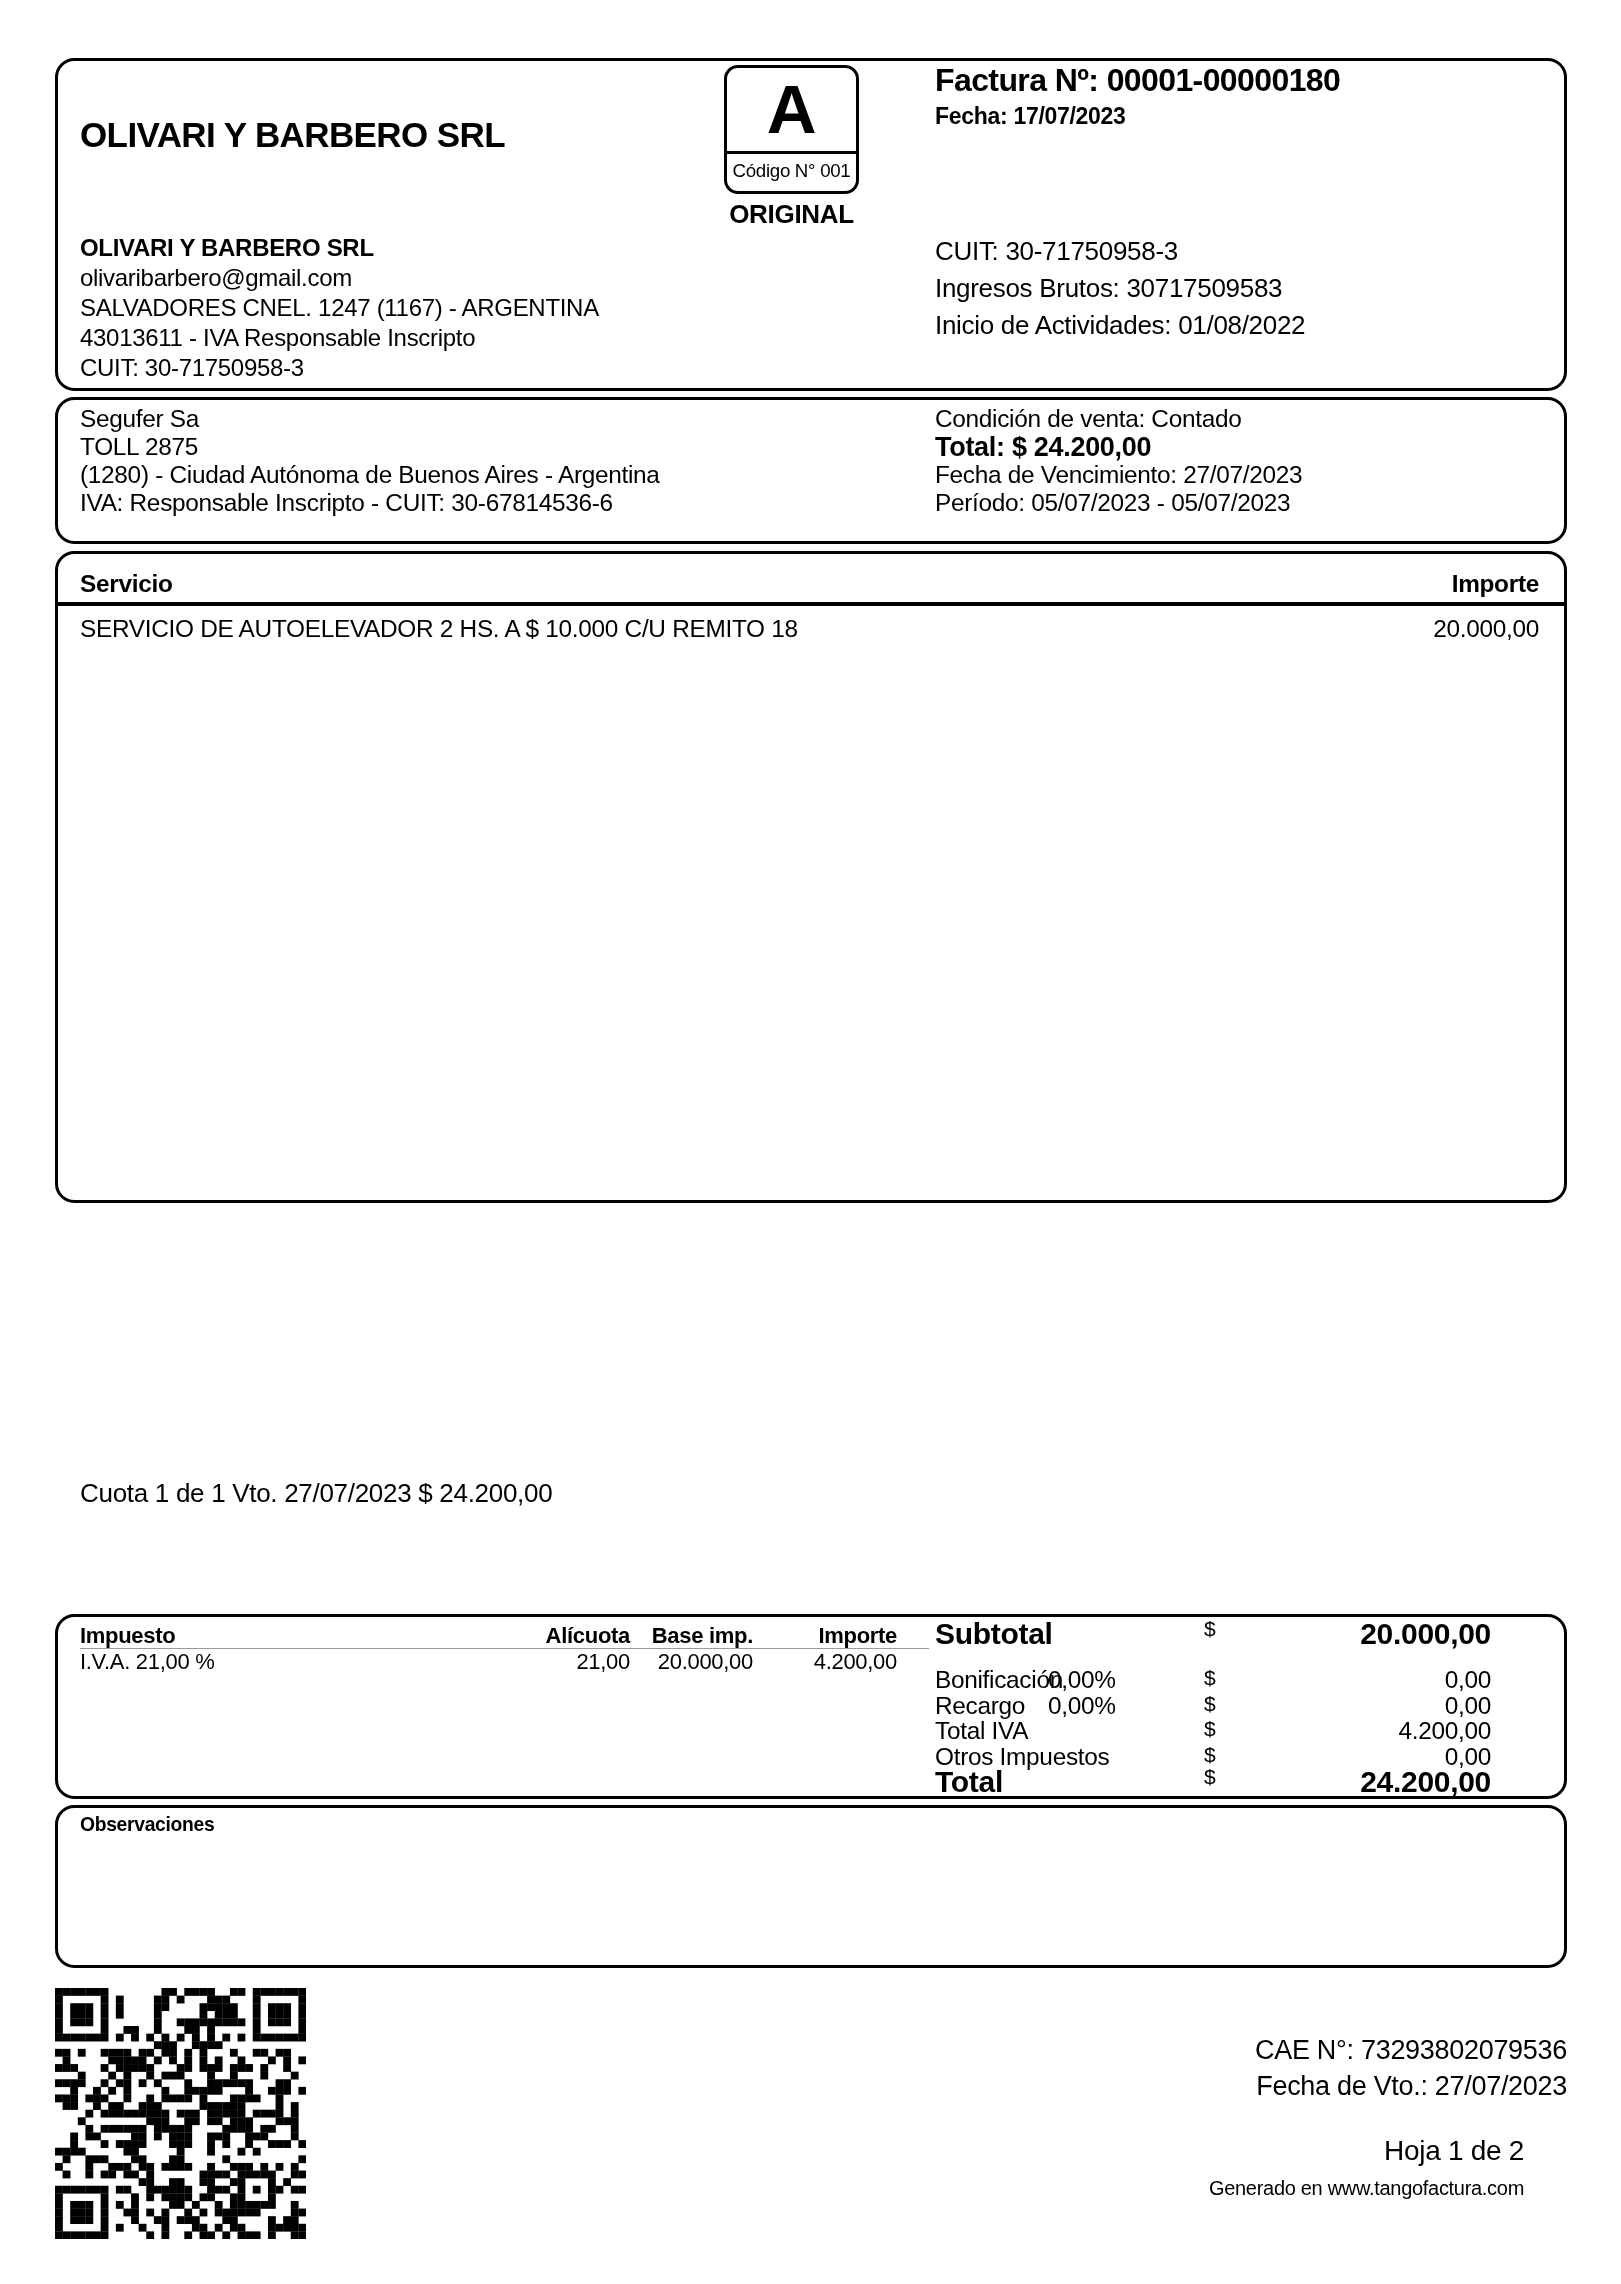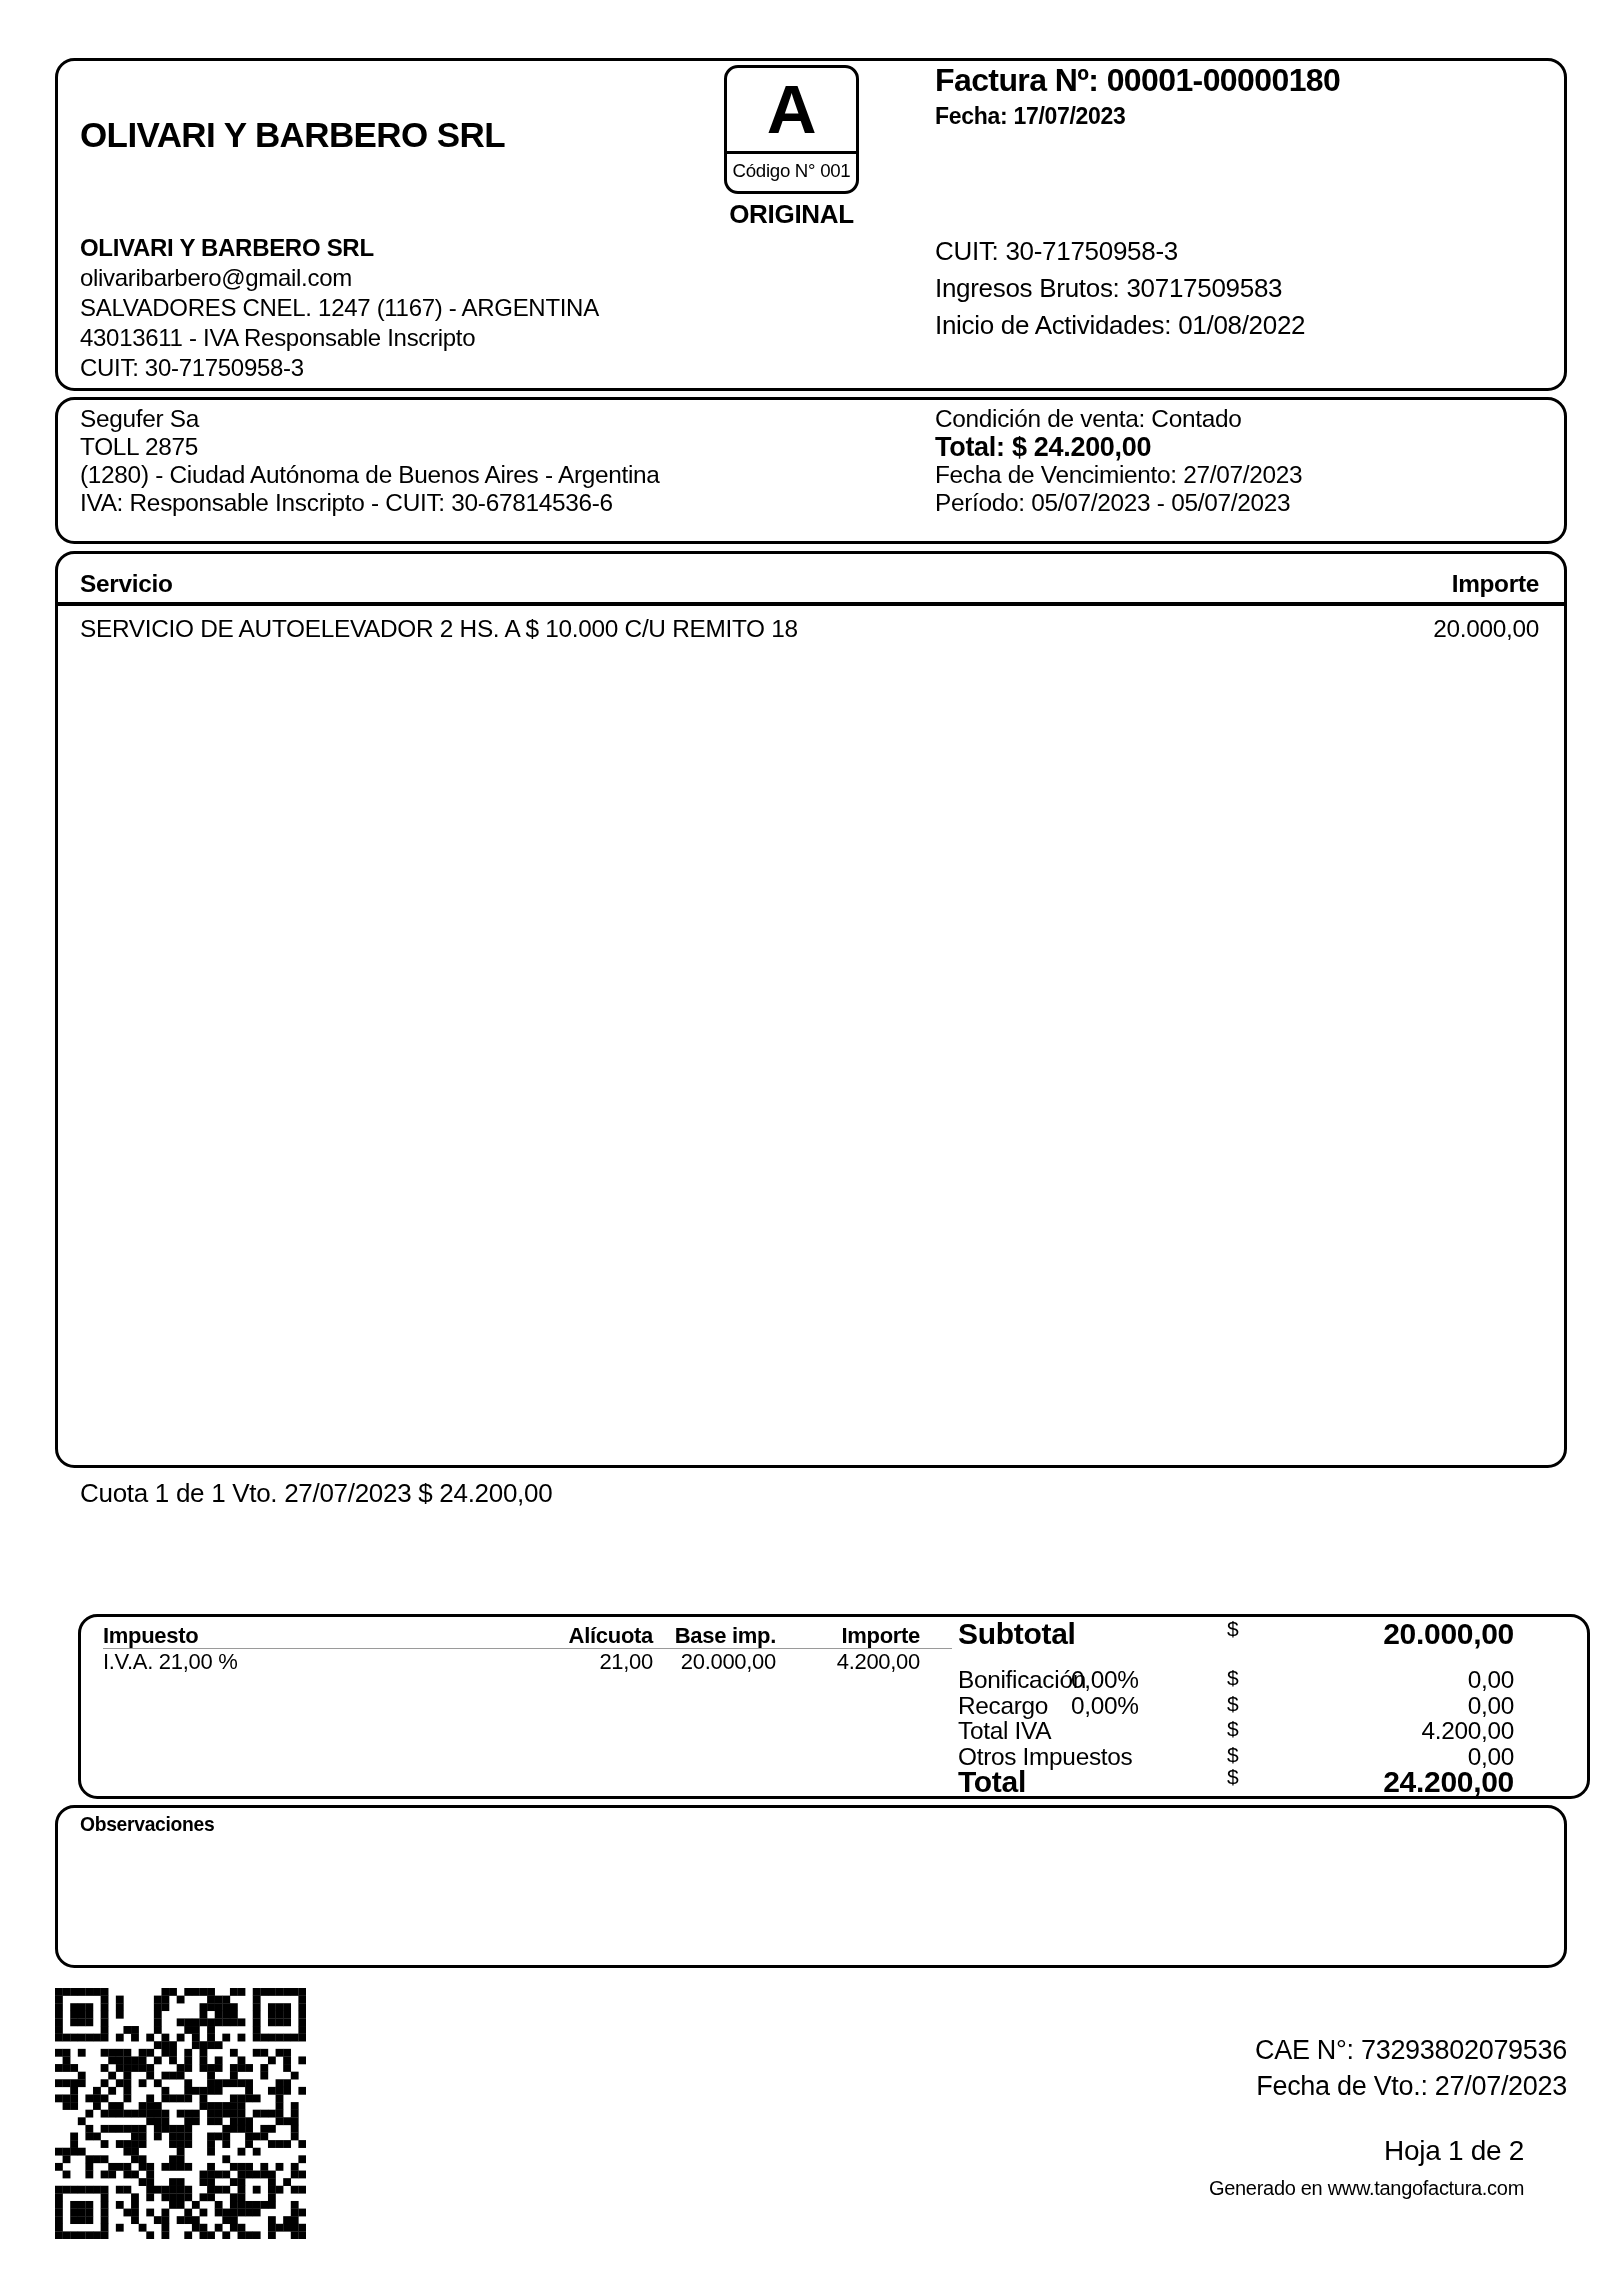--- a/index.html
+++ b/index.html
@@ -33,31 +33,31 @@
   .emitter-block { left:22px; top:172px; font-size:24px; line-height:30px; }
   .fiscal-block { left:877px; top:172px; font-size:26px; line-height:37px; }
 
   
   .box-customer { top:397px; height:147px; }
   .customer-block { left:22px; top:5.1px; font-size:24.4px; line-height:28px; }
   .sale-block { left:877px; top:5.1px; font-size:24.4px; line-height:28px; }
   .sale-total { font-size:27px; font-weight:bold; }
 
   
-  .box-items { top:551px; height:917px;padding-left:36px; }
+  .box-items { top:551px; height:652px;padding-left:36px; }
   .items-header-service { left:22px; top:16px; font-size:24.4px; font-weight:bold; }
   .items-header-amount { right:25px; top:16px; font-size:24.4px; font-weight:bold; }
   .items-divider { position:absolute; left:0; right:0; top:48px; border-top:4.5px solid #000; }
   .item-service { left:22px; top:61px; font-size:24.4px; }
   .item-amount { right:25px; top:61px; font-size:24.4px; }
 
   .installment-note { left:80px; top:1478px; font-size:26px; }
 
   
-  .box-taxes { top:1614px; height:185px;margin-left:23px; }
+  .box-taxes { top:1614px; height:185px; }
   .tax-h { top:6.4px; font-size:22px; font-weight:bold; }
   .tax-v { top:32px; font-size:22px; }
   .tcol1 { left:22px; }
   .tcol2 { left:379px; width:193px; text-align:right; }
   .tcol3 { left:502px; width:193px; text-align:right; }
   .tcol4 { left:646px; width:193px; text-align:right; }
   .tax-underline { position:absolute; left:22px; width:849px; top:31px; border-top:1.9px solid #9a9a9a; }
 
   .tot-label { left:877px; font-size:24.4px; }
   .tot-pct { left:990px; width:129px; font-size:24.4px; }

